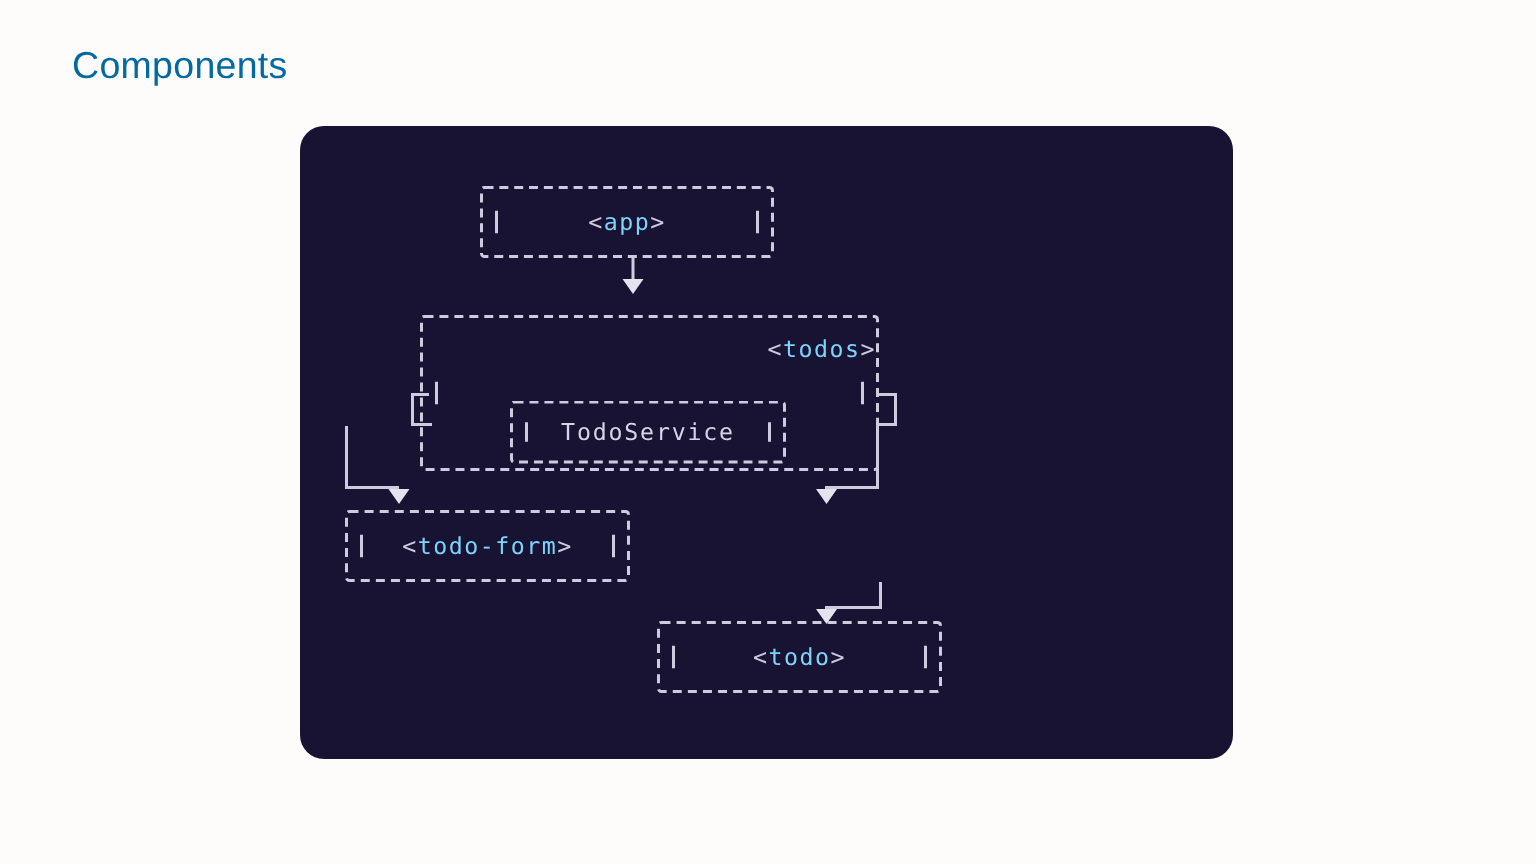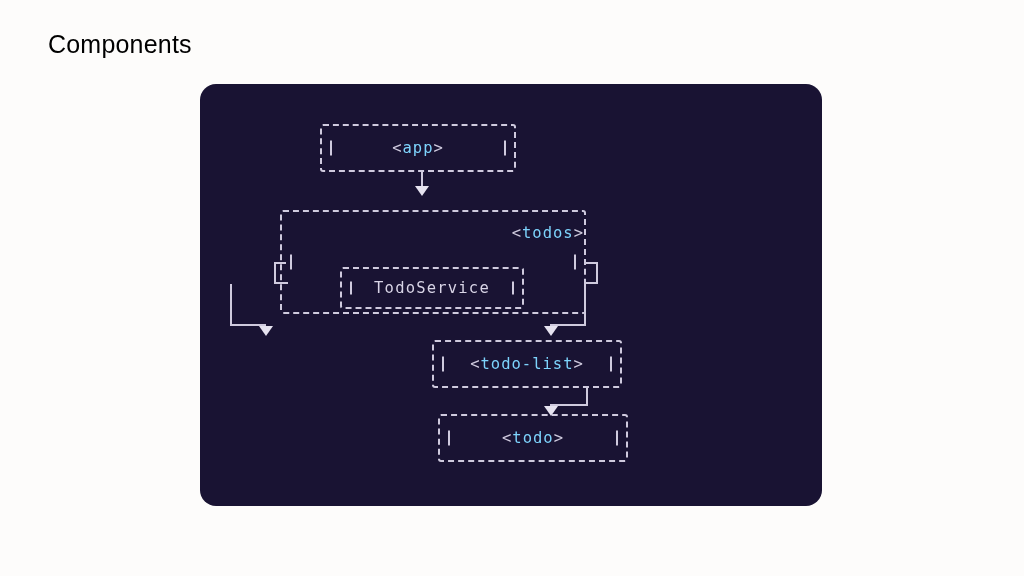--- a/index.html
+++ b/index.html
@@ -16,21 +16,21 @@
   }
 
   
   #slide-title {
     position: absolute;
     left: 48px;
     top: 30px;
     font-size: 25px;
     font-weight: 300;
     letter-spacing: 0.2px;
-    color: #000000;
+    color: #0369a1;
     white-space: nowrap;
     font-family: "Liberation Sans", sans-serif;
   }
 
   
   #diagram-panel {
     position: absolute;
     left: 200px;
     top: 84px;
     width: 622px;
@@ -165,22 +165,22 @@
   </div>
 
   <div class="node" id="node-todos">
     <span class="tag" style="position:absolute; top:12px; left:0; right:0; text-align:right;"><span class="br">&lt;</span><span class="name">todos</span><span class="br">&gt;</span></span>
   </div>
 
   <div class="node" id="node-todoservice">
     <span class="plain">TodoService</span>
   </div>
 
+  <div class="node" id="node-todo-form">
+    <span class="tag"><span class="br">&lt;</span><span class="name">todo-form</span><span class="br">&gt;</span></span>
+  </div>
 
-  <div class="node" id="node-todo-list">
-    <span class="tag"><span class="br">&lt;</span><span class="name">todo-list</span><span class="br">&gt;</span></span>
-  </div>
 
   <div class="node" id="node-todo">
     <span class="tag"><span class="br">&lt;</span><span class="name">todo</span><span class="br">&gt;</span></span>
   </div>
 
 </div>
 
 </body></html>

